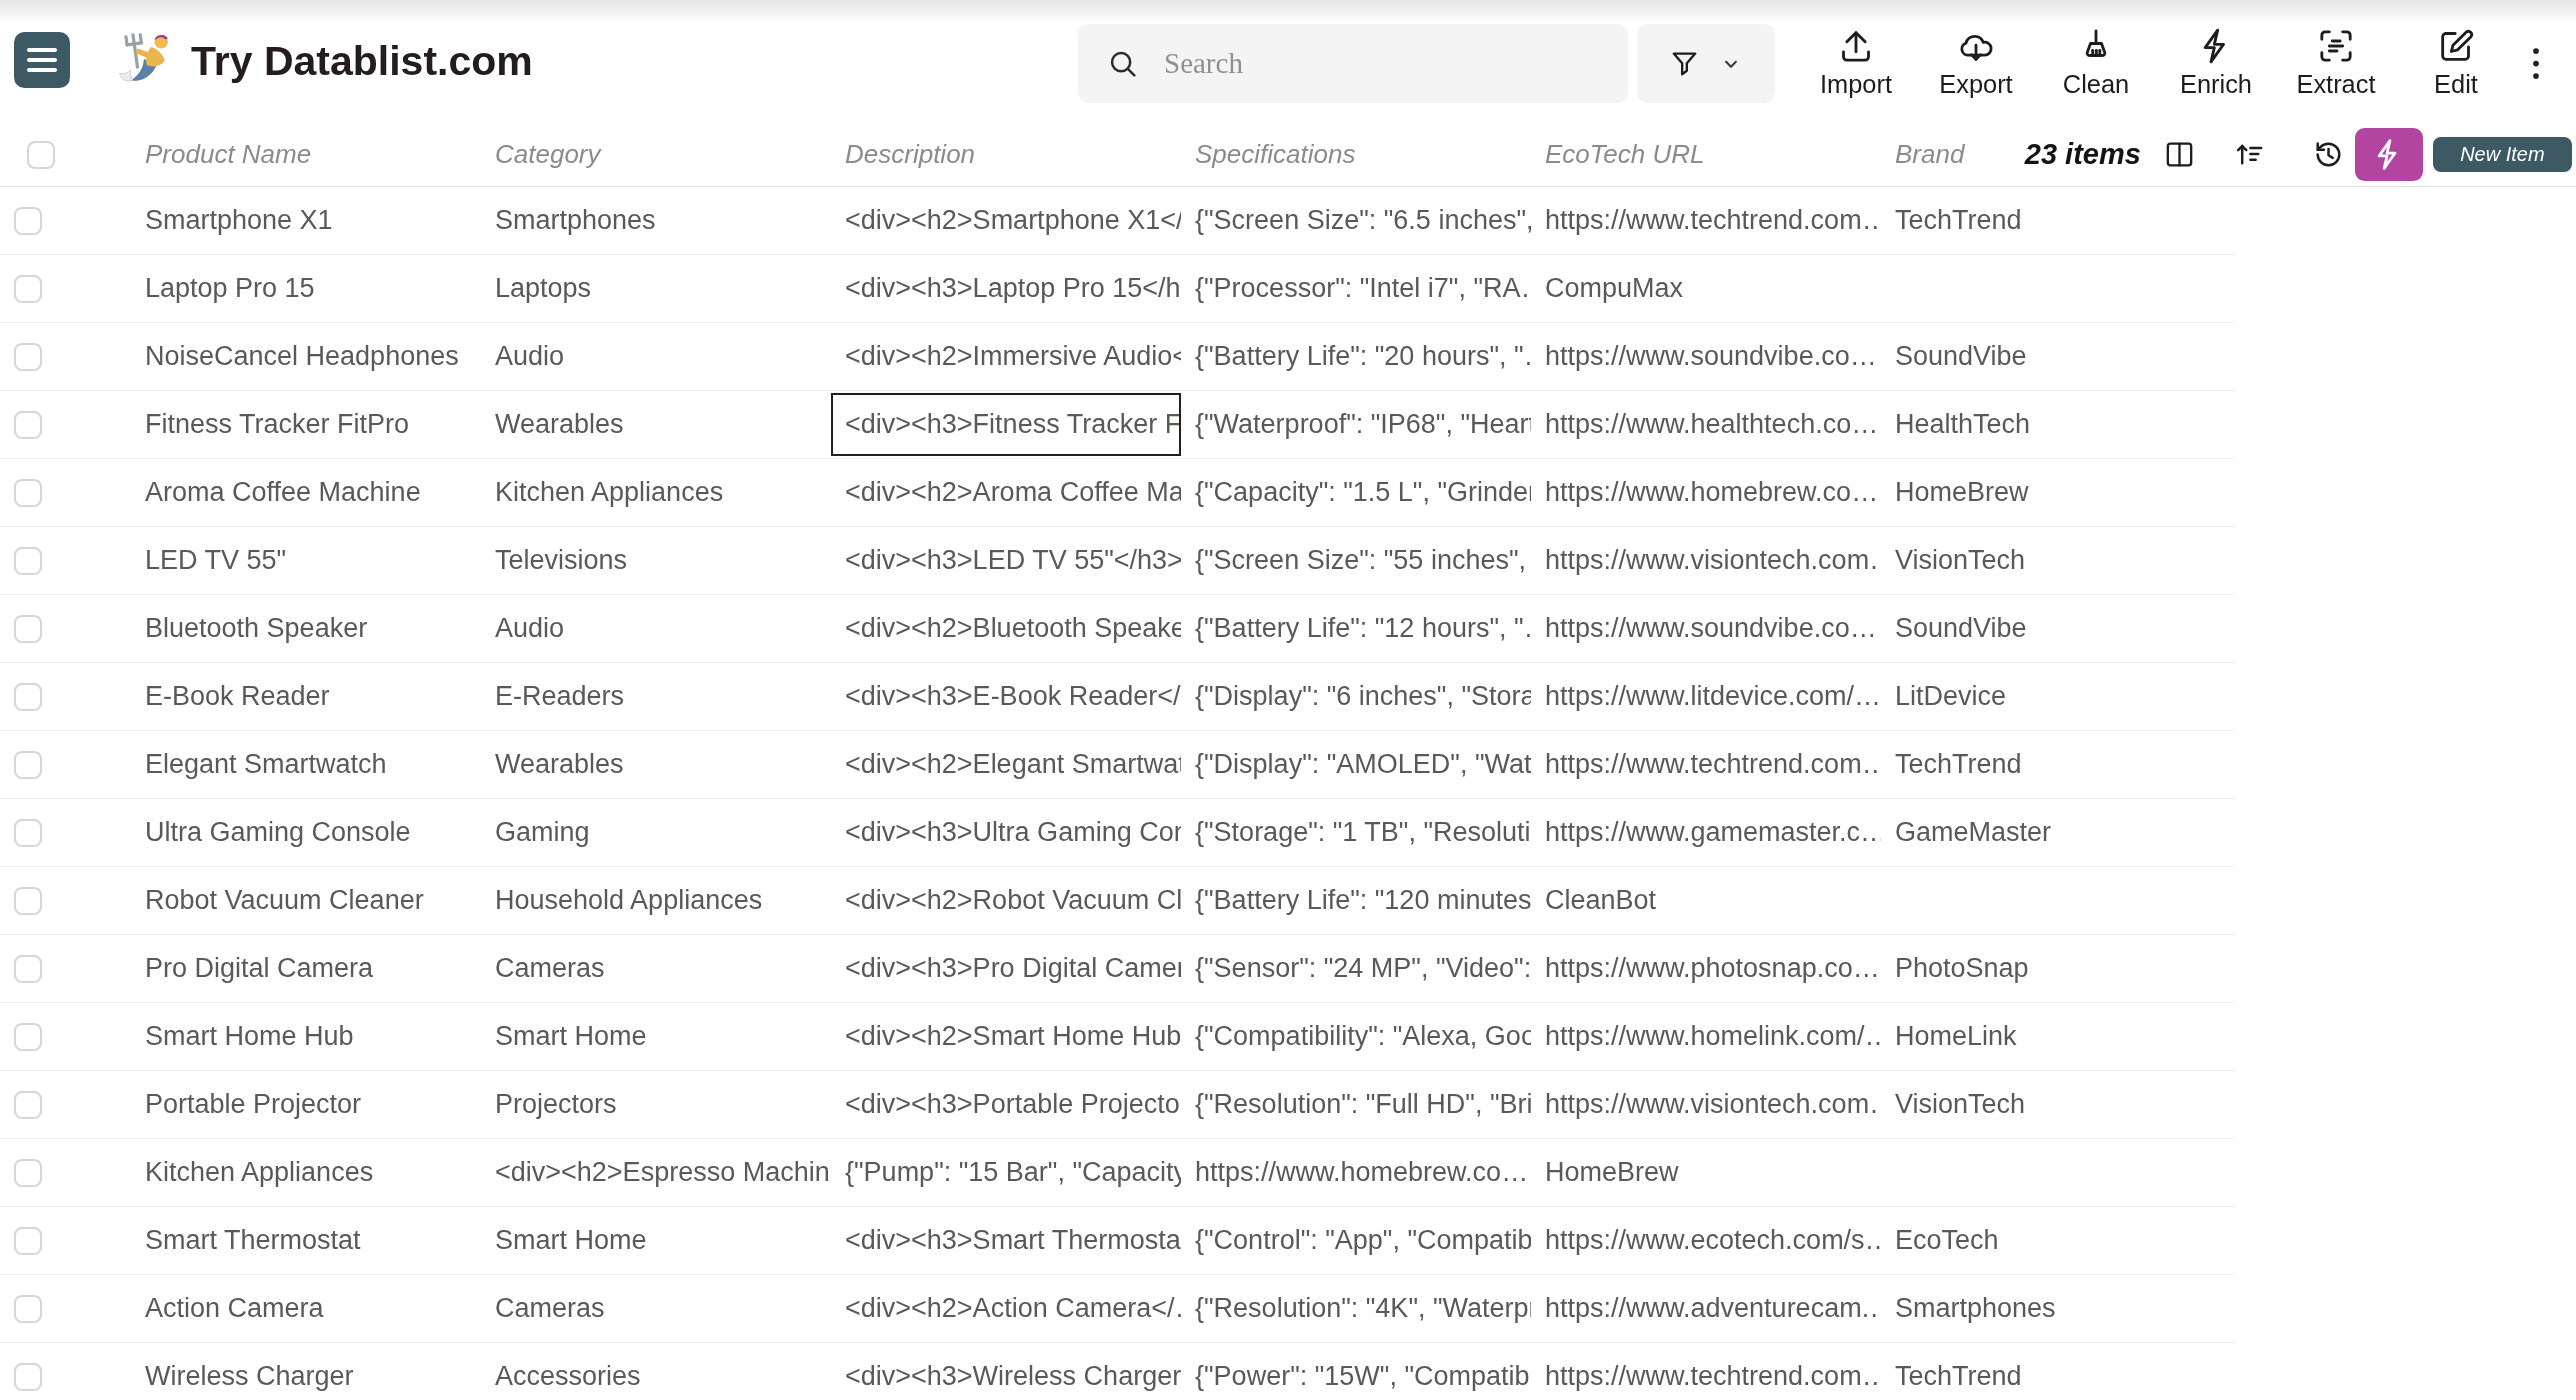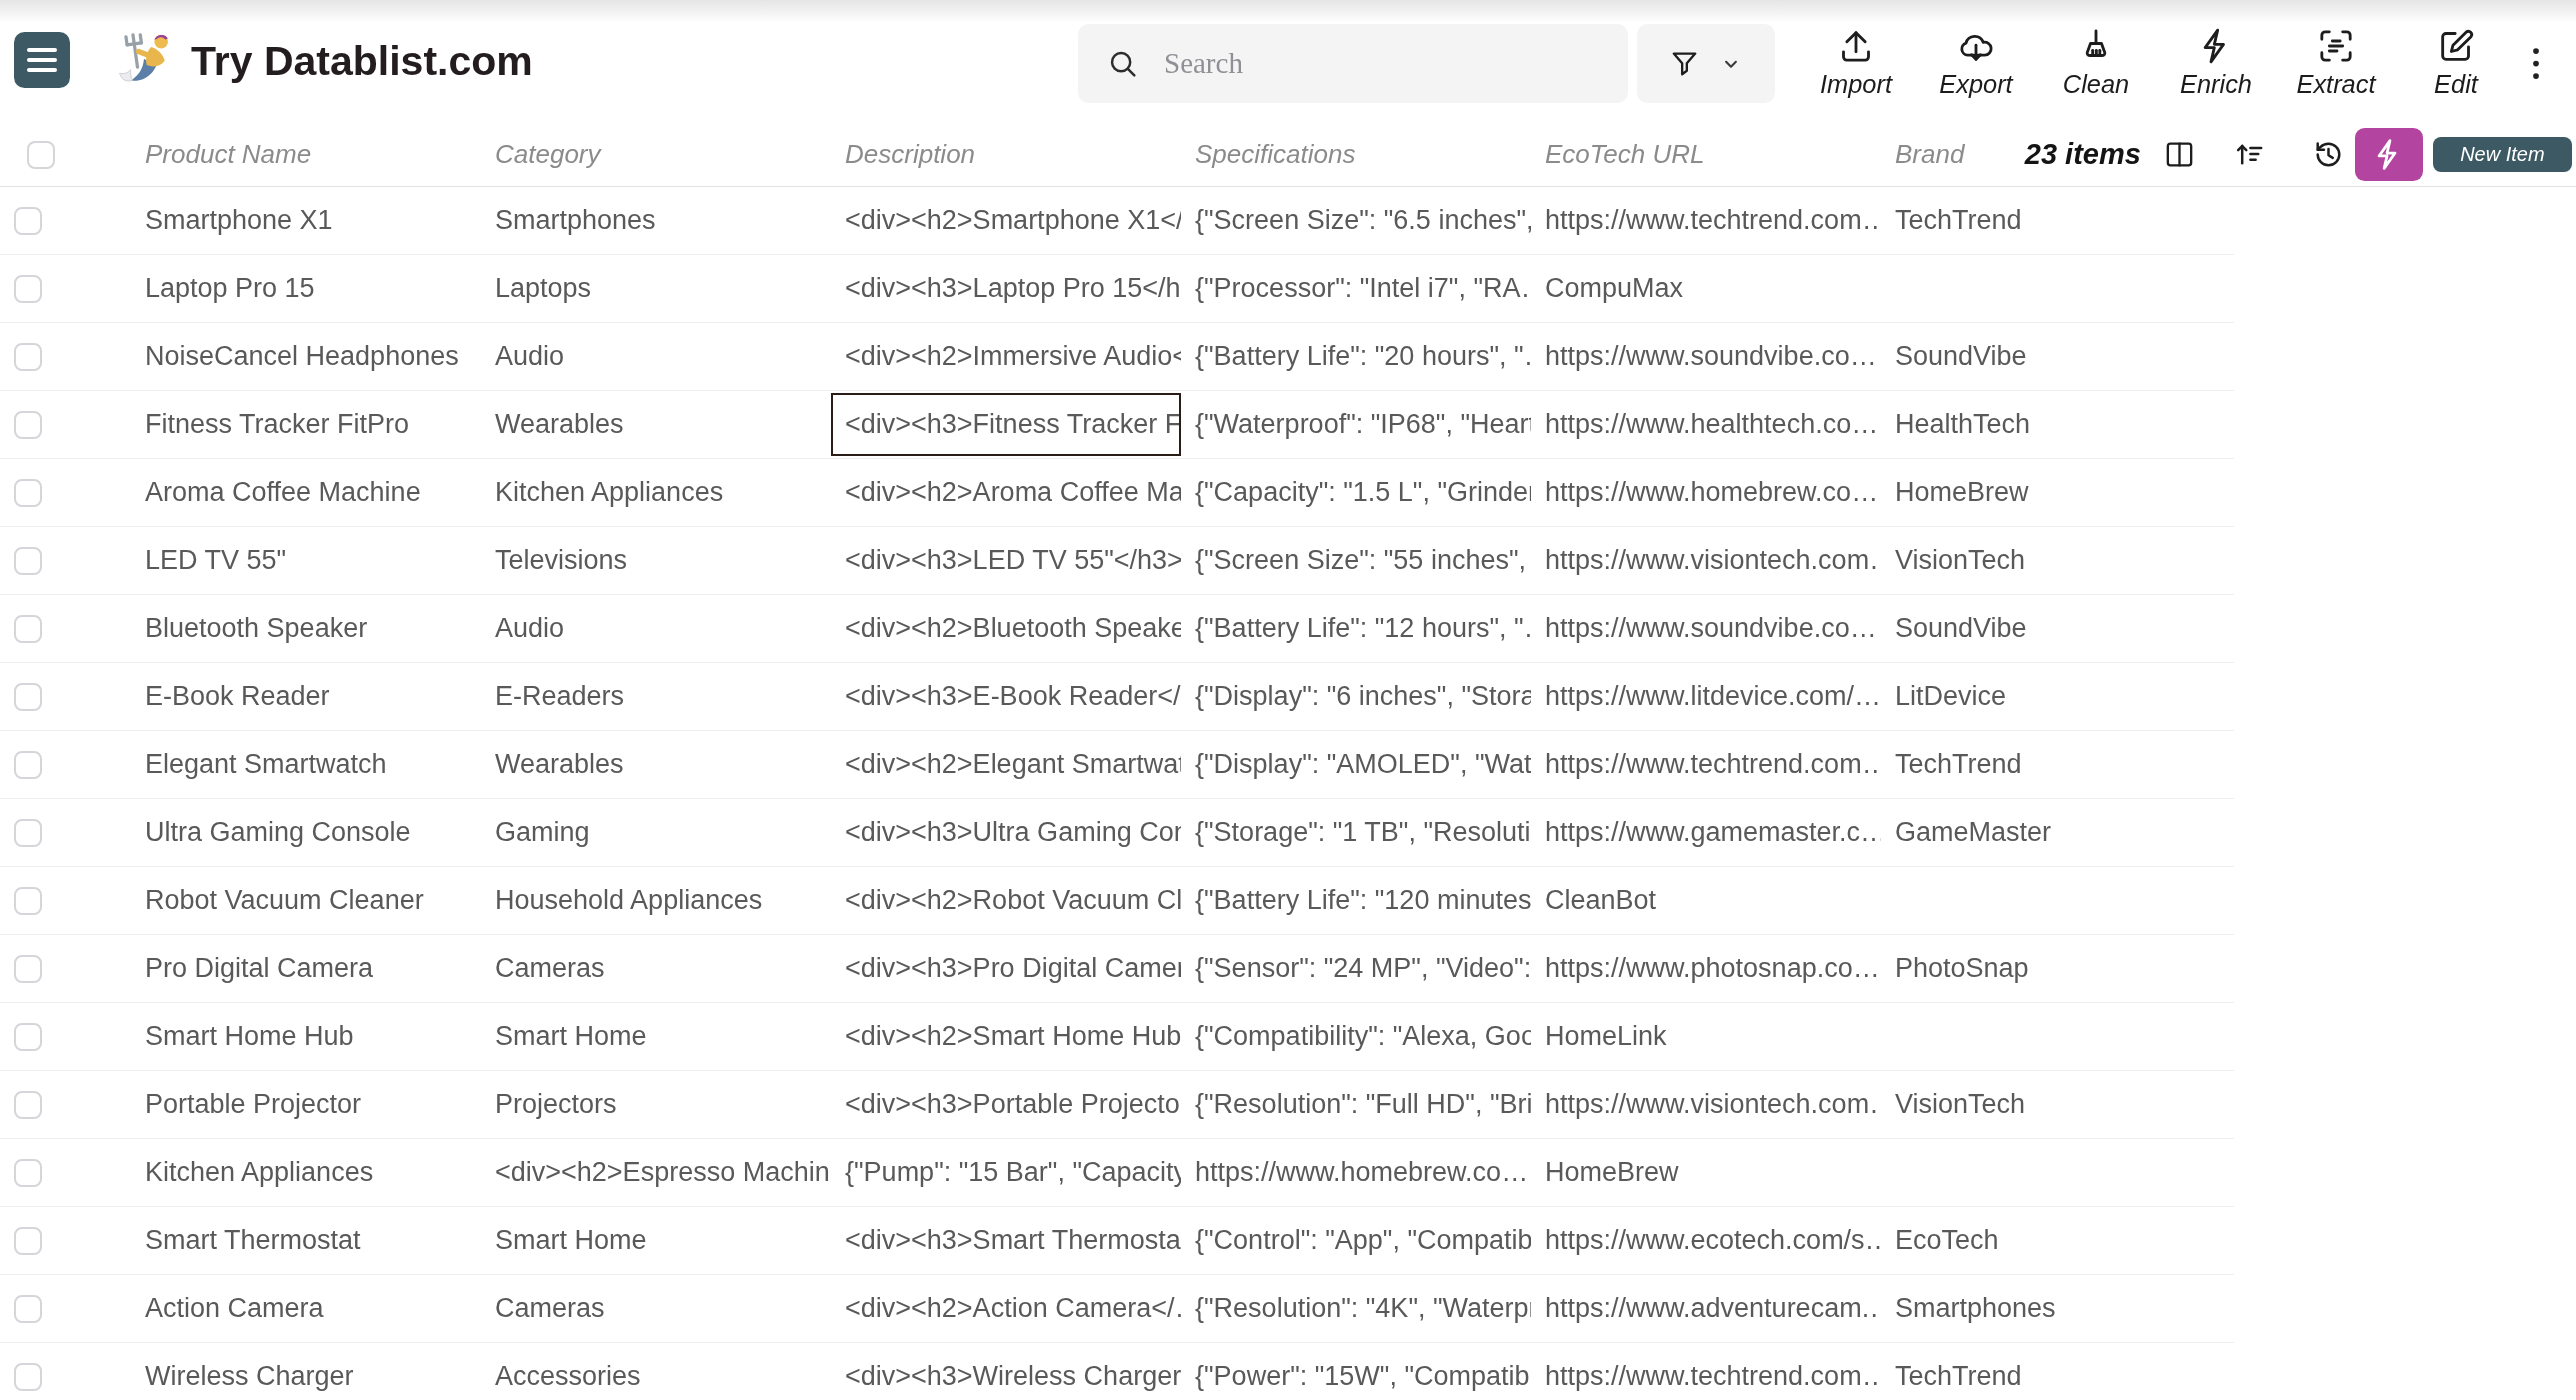--- a/index.html
+++ b/index.html
@@ -26,21 +26,21 @@
   .search-box svg{flex:0 0 auto;}
   .search-input{border:none;background:transparent;outline:none;font-size:29px;color:#333;
     margin-left:23px;width:438px;font-family:Liberation Serif, serif;}
   .search-input::placeholder{color:#8f8f95;}
   .filter-btn{position:absolute;left:1637px;top:24px;width:138px;height:79px;background:#f4f4f5;
     border-radius:10.5px;display:flex;align-items:center;justify-content:center;gap:17.5px;cursor:pointer;}
   .actions{position:absolute;right:21px;top:26px;display:flex;align-items:flex-start;}
   .action{width:88px;margin-left:32px;display:flex;flex-direction:column;align-items:center;
     gap:4.4px;cursor:pointer;}
   .action:first-child{margin-left:0;}
-  .action .lbl{font-size:25.4px;color:#1c1c1c;white-space:nowrap;font-style:italic;}
+  .action .lbl{font-size:25.4px;color:#1c1c1c;white-space:nowrap;}
   .kebab{width:39px;height:74px;margin-left:16px;display:flex;align-items:center;
     justify-content:center;cursor:pointer;}
 
   
   .listbar{position:absolute;top:123px;left:0;width:2576px;height:64px;background:#fff;
     border-bottom:0.9px solid #e2e2e2;box-sizing:border-box;font-style:italic;}
   .grid{display:grid;grid-template-columns:131px repeat(6,350px);width:2234px;}
   .listbar .grid{position:absolute;top:0;left:0;height:63px;}
   .col-label{line-height:63px;font-size:26px;color:#8b8b8b;padding:0 24.5px 0 14px;
     white-space:nowrap;overflow:hidden;cursor:pointer;}
@@ -359,20 +359,21 @@
     <div class="cell">PhotoSnap</div>
   </div>
     <div class="row grid">
     <div class="cell check-cell">
       <div class="checkbox"></div>
     </div>
     <div class="cell">Smart Home Hub</div>
     <div class="cell">Smart Home</div>
     <div class="cell">&lt;div&gt;&lt;h2&gt;Smart Home Hub…</div>
     <div class="cell">{"Compatibility": "Alexa, Goo…</div>
+    <div class="cell">https://www.homelink.com/…</div>
     <div class="cell">HomeLink</div>
   </div>
     <div class="row grid">
     <div class="cell check-cell">
       <div class="checkbox"></div>
     </div>
     <div class="cell">Portable Projector</div>
     <div class="cell">Projectors</div>
     <div class="cell">&lt;div&gt;&lt;h3&gt;Portable Projecto…</div>
     <div class="cell">{"Resolution": "Full HD", "Bri…</div>

